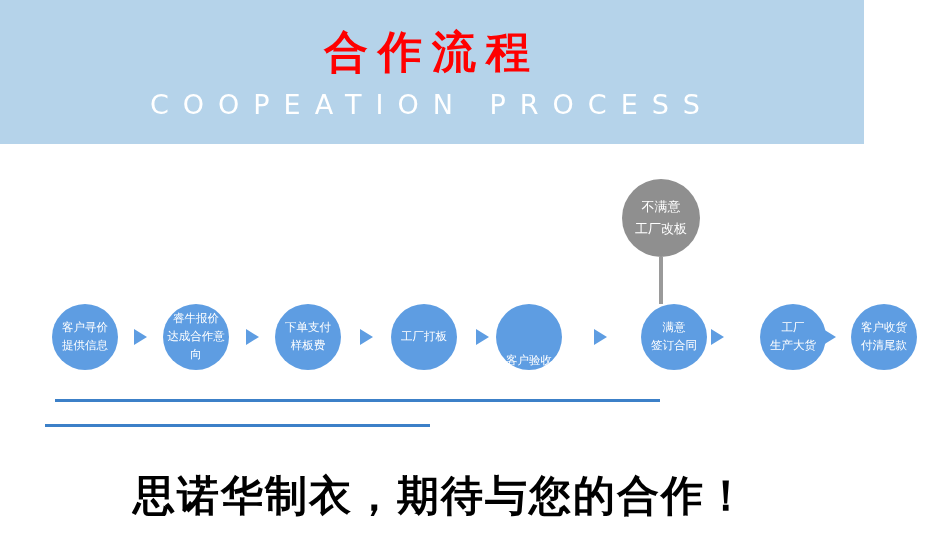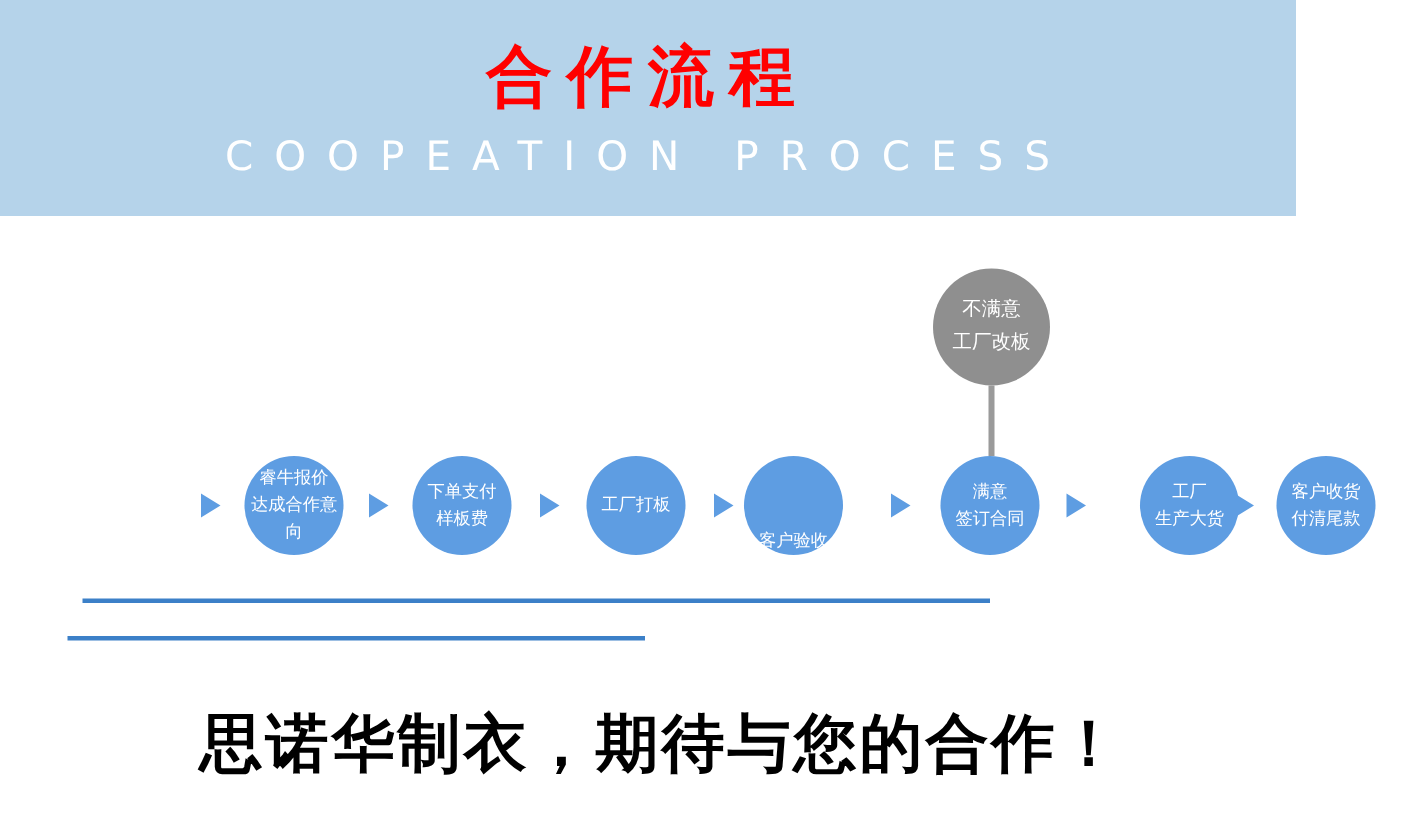--- a/index.html
+++ b/index.html
@@ -112,35 +112,39 @@
   </div>
 
   <div class="flow">
 
     <div class="reject-circle" style="left:622px; top:35px;">
       <span>不满意
 工厂改板</span>
     </div>
     <div class="connector-v" style="left:659px; top:113px; height:47px;"></div>
 
+    <div class="step-circle" style="left:52px;  top:160px;">
+      <span>客户寻价
+提供信息</span>
+    </div>
     <div class="step-circle" style="left:163px; top:160px;">
       <span>睿牛报价
 达成合作意向</span>
     </div>
     <div class="step-circle" style="left:275px; top:160px;">
       <span>下单支付
 样板费</span>
     </div>
     <div class="step-circle" style="left:391px; top:160px;">
       <span>工厂打板</span>
     </div>
     <div class="step-circle" style="left:496px; top:160px;align-items:flex-end;">
       <span>客户验收</span>
     </div>
-    <div class="step-circle" style="left:627px; top:160px;">
+    <div class="step-circle" style="left:641px; top:160px;">
       <span>满意
 签订合同</span>
     </div>
     <div class="step-circle" style="left:760px; top:160px;">
       <span>工厂
 生产大货</span>
     </div>
     <div class="step-circle" style="left:851px; top:160px;">
       <span>客户收货
 付清尾款</span>

